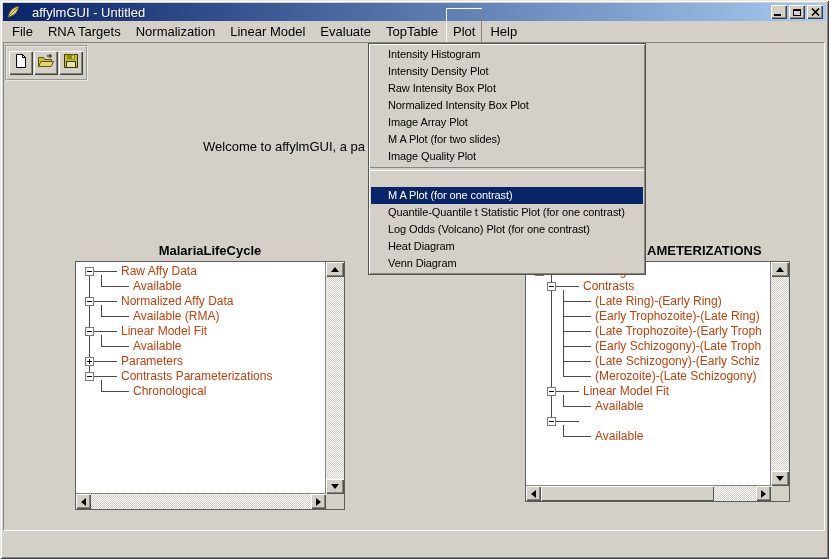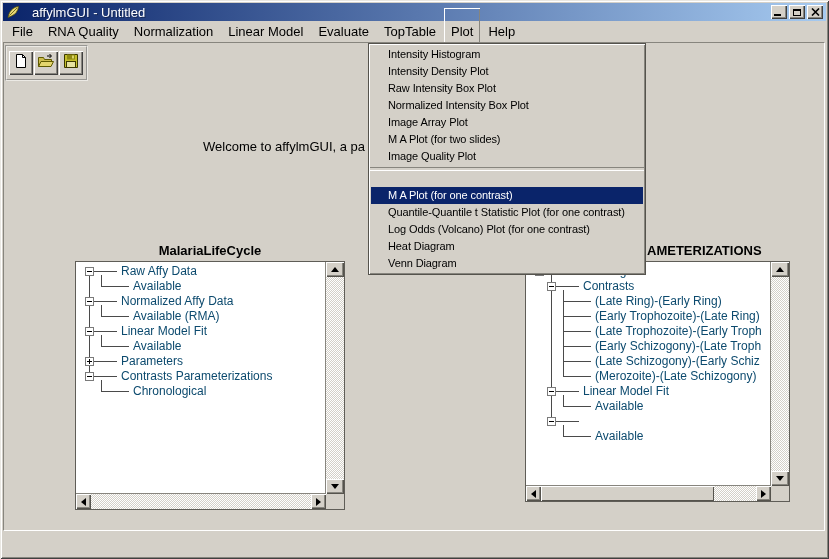--- a/index.html
+++ b/index.html
@@ -27,21 +27,21 @@
   
   .toolbar{position:absolute;left:5px;top:45px;height:30px;border:2px groove #eceae5;display:flex;align-items:center;padding:1px 2px;background:#d4d0c8;}
   .tbtn{width:24px;height:24px;background:#d4d0c8;margin-right:1px;display:flex;align-items:center;justify-content:center;
     box-shadow:inset 1px 1px 0 #fff, inset -1px -1px 0 #404040, inset -2px -2px 0 #87857e;}
   
   .welcome{position:absolute;left:203px;top:139px;font-size:13px;color:#000;white-space:nowrap;}
   
   .treetitle{position:absolute;font-weight:bold;font-size:13px;color:#000;white-space:nowrap;}
   .treebox{position:absolute;border:1px solid #5f5d57;background:#d4d0c8;box-sizing:border-box;}
   .tcanvas{position:absolute;left:0;top:0;background:#fff;overflow:hidden;border-right:1px solid #87857e;border-bottom:1px solid #87857e;box-sizing:border-box;}
-  .titem{position:absolute;height:15px;line-height:15px;font-size:12px;white-space:nowrap;color:#0c4a6e;}
+  .titem{position:absolute;height:15px;line-height:15px;font-size:12px;white-space:nowrap;color:#c2410c;}
   .tline{position:absolute;background:#4a4a4a;}
   .toggle{position:absolute;width:9px;height:9px;background:#fff;border:1px solid #7a7a7a;box-sizing:border-box;}
   .toggle::before{content:'';position:absolute;left:1px;top:3px;width:5px;height:1px;background:#000;}
   .toggle.plus::after{content:'';position:absolute;left:3px;top:1px;width:1px;height:5px;background:#000;}
   
   .dither{background-image:conic-gradient(#fff 0 25%,#d4d0c8 0 50%,#fff 0 75%,#d4d0c8 0);background-size:2px 2px;}
   .sb{position:absolute;background:#d4d0c8;box-shadow:inset 1px 1px 0 #fff, inset -1px -1px 0 #55534d, inset -2px -2px 0 #87857e;
     display:flex;align-items:center;justify-content:center;}
   .vscroll{position:absolute;}
   .hscroll{position:absolute;}
@@ -80,21 +80,21 @@
       <div class="wbtn">
         <svg width="9" height="8">
             <path d="M1 0.5 L8 7.5 M8 0.5 L1 7.5" stroke="#000" stroke-width="1.6"></path>
           </svg>
       </div>
     </div>
   </div>
 
   <div class="menubar" id="menubar">
       <span class="mitem">File</span>
-      <span class="mitem">RNA Quality</span>
+      <span class="mitem">RNA Targets</span>
       <span class="mitem">Normalization</span>
       <span class="mitem">Linear Model</span>
       <span class="mitem">Evaluate</span>
       <span class="mitem">TopTable</span>
       <span class="mitem active">Plot</span>
       <span class="mitem">Help</span>
     </div>
 
   <div class="mainframe"></div>
 

